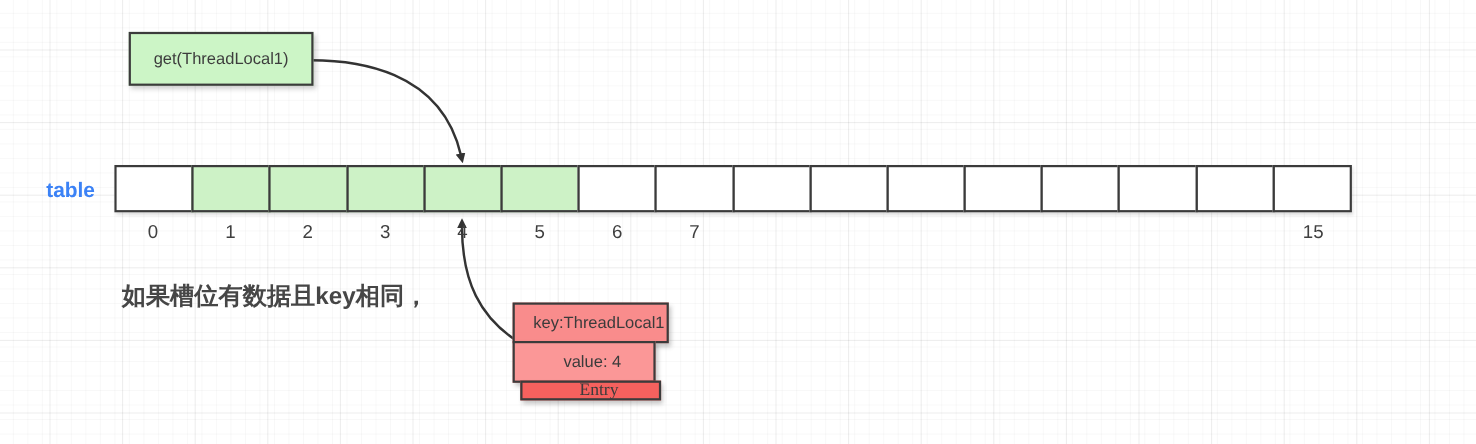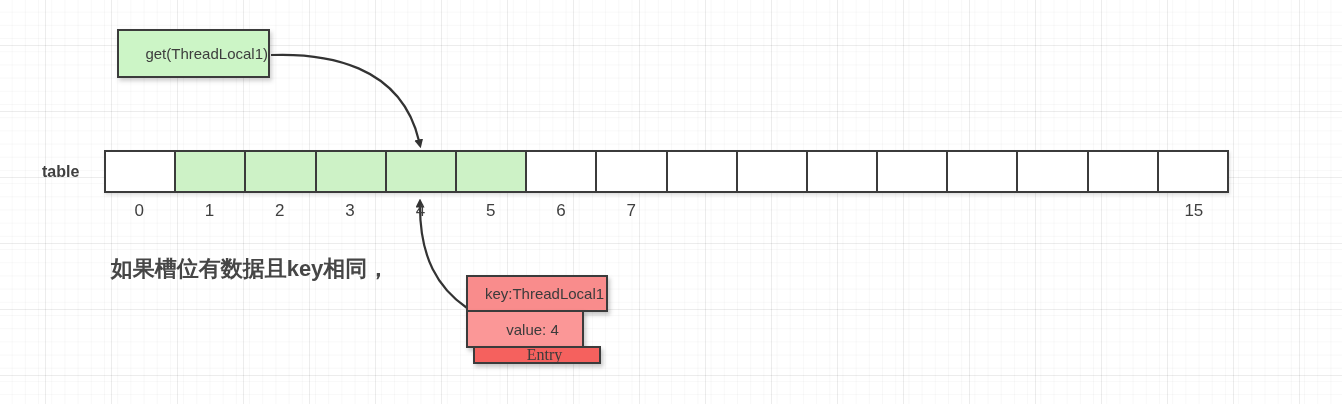--- a/index.html
+++ b/index.html
@@ -14,32 +14,32 @@
       linear-gradient(to bottom, rgba(0,0,0,0.075) 1px, transparent 1px),
       linear-gradient(to right, rgba(0,0,0,0.028) 1px, transparent 1px),
       linear-gradient(to bottom, rgba(0,0,0,0.028) 1px, transparent 1px);
     background-size:66px 66px,66px 66px,13.2px 13.2px,13.2px 13.2px;
     background-position:-21px -21px,-21px -21px,-1.5px -1.5px,-1.5px -1.5px;
   }
   .abs{position:absolute;box-sizing:border-box;}
 
   
   .get-box{
-    left:117px;top:29px;width:153px;height:49px;
+    left:117px;top:29px;width:168px;height:49px;
     background:var(--box-green);
     border:2px solid var(--border);
-    display:flex;align-items:center;justify-content:flex-end;
+    display:flex;align-items:center;justify-content:center;
     font-size:15px;color:#3d3d3d;
     box-shadow:2px 3px 4px rgba(70,70,70,0.25);
   }
 
   
   .table-label{
     left:42px;top:163px;
-    font-size:16px;font-weight:bold;color:#404040;
+    font-size:19px;font-weight:bold;color:#3b82f6;
   }
 
   
   .table-row{
     left:104px;top:150px;width:1125px;height:43px;
     display:flex;
     box-shadow:1px 2px 3px rgba(70,70,70,0.18);
   }
   .cell{
     flex:1;height:43px;box-sizing:border-box;
@@ -74,21 +74,21 @@
   .entry-stack{left:466px;top:275px;width:142px;}
   .entry-stack .ebox{
     box-sizing:border-box;
     border:2px solid var(--border);
     display:flex;align-items:center;justify-content:center;
     font-size:15px;color:#3b3b3b;
     box-shadow:2px 3px 4px rgba(70,70,70,0.3);
     padding-left:15px;
   }
   .ebox.key{width:142px;height:37px;background:var(--entry-key);}
-  .ebox.value{width:118px;height:38px;margin-top:-2px;background:var(--entry-value);}
+  .ebox.value{width:130px;height:38px;margin-top:-2px;background:var(--entry-value);}
   .ebox.entry{width:128px;height:18px;margin:-2px 0 0 7px;background:var(--entry-bottom);font-size:16px;font-family:Liberation Serif, serif;}
 
   
   .arrows{left:0;top:0;width:1342px;height:404px;pointer-events:none;}
   .arrows path{fill:none;stroke:var(--arrow);stroke-width:2.2px;}
   .arrows .head{fill:var(--arrow);stroke:none;}
 </style>
 </head>
 <body>
 

